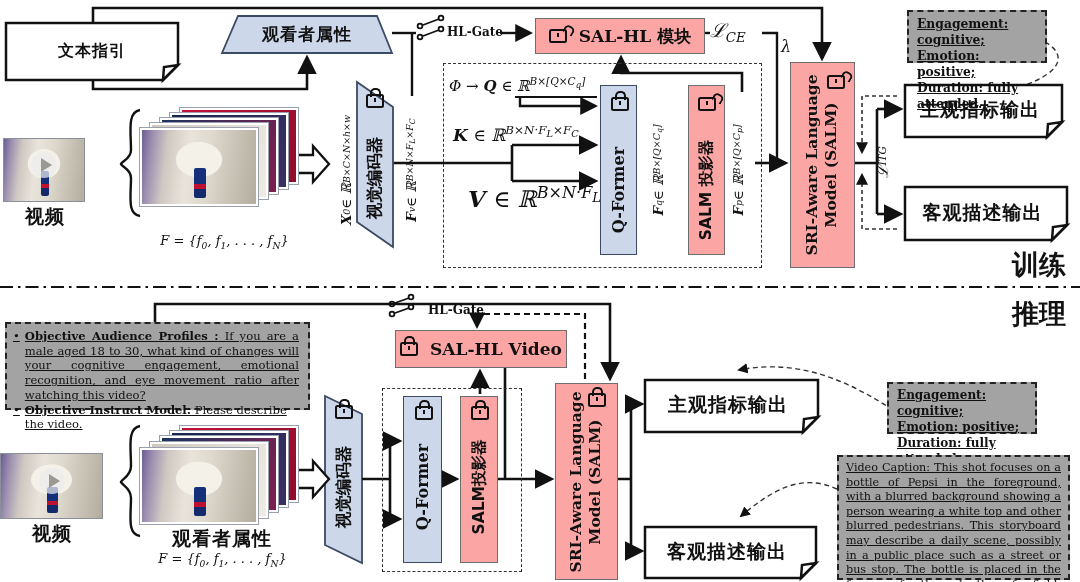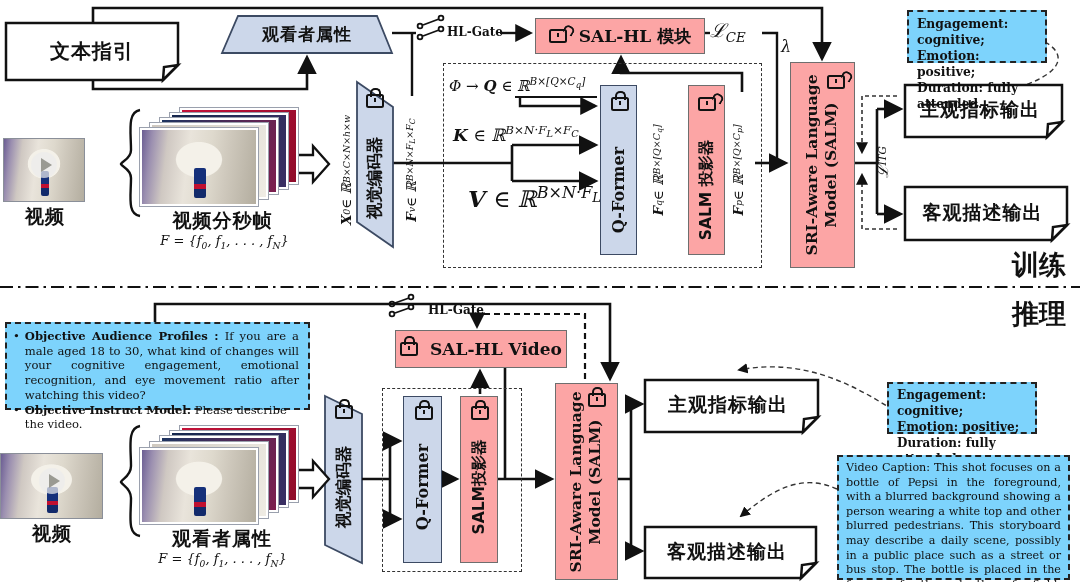--- a/index.html
+++ b/index.html
@@ -3,22 +3,22 @@
 <meta charset="utf-8">
 <style>
   html,body{margin:0;padding:0;background:#fff;}
   #stage{position:relative;width:1080px;height:582px;background:#fff;overflow:hidden;
          font-family:"DejaVu Sans",sans-serif;color:#111;}
   .abs{position:absolute;}
   .box{position:absolute;box-sizing:border-box;}
   .blue{background:#ccd7ea;border:1.6px solid #3c4a63;}
   .pink{background:#fca5a5;border:1.6px solid #6e6e6e;}
   .dashedbox{border:1.7px dashed #333;background:transparent;}
-  .graybox{background:#7dd3fc;border:2px dashed #222;box-sizing:border-box;
-           font-family:"DejaVu Serif",serif;}
+  .graybox{background:#a3a3a3;border:2px dashed #222;box-sizing:border-box;
+           font-family:"DejaVu Serif",serif;text-decoration:underline;}
   .doclabel{position:absolute;display:flex;align-items:center;justify-content:center;
             font-weight:600;letter-spacing:1px;}
   .rot{position:absolute;display:flex;align-items:center;justify-content:center;
        transform:rotate(-90deg);white-space:nowrap;}
   .cjk{font-weight:600;}
   .serifb{font-family:"DejaVu Serif",serif;font-weight:700;}
   .math{font-family:"DejaVu Serif",serif;font-style:italic;}
   .math .mb{font-weight:bold;}
   .math sup,.math sub{font-size:70%;font-style:italic;}
   .math sup sub,.math sub sub{font-size:82%;}
@@ -148,24 +148,23 @@
 
   <div class="abs" style="left:140px;top:108px;width:160px;height:100px;">
     <div class="frame" style="left:40px;top:0;width:118px;height:76px;background:linear-gradient(120deg,#c4123a,#8f0c2b);"></div>
     <div class="frame" style="left:30px;top:5px;width:118px;height:76px;background:linear-gradient(110deg,#14264d,#3a2f63);"></div>
     <div class="frame" style="left:20px;top:10px;width:118px;height:76px;background:linear-gradient(110deg,#1d3460,#7d1f4e);"></div>
     <div class="frame" style="left:10px;top:15px;width:118px;height:76px;background:linear-gradient(110deg,#cfc9c0,#efece4);"></div>
     <div class="photo frame" style="left:0;top:20px;width:118px;height:78px;">
       <div class="bottle"></div>
     </div>
   </div>
-  <div class="doclabel cjk" style="left:155px;top:209px;width:135px;height:24px;font-size:19px;">视频分秒帧</div>
   <div class="abs math" style="left:152px;top:233px;width:145px;text-align:center;font-size:13px;"><span>F = {f</span><sub>0</sub><span>, f</span><sub>1</sub><span>, . . . , f</span><sub>N</sub><span>}</span></div>
 
-  <div class="doclabel cjk" style="left:6px;top:30px;width:172px;height:42px;font-size:20px;">文本指引</div>
+  <div class="doclabel cjk" style="left:6px;top:30px;width:172px;height:42px;font-size:16px;">文本指引</div>
 
   <div class="doclabel cjk" style="left:232px;top:20px;width:150px;height:29px;font-size:17px;">观看者属性</div>
 
   <div class="abs serifb" style="left:447px;top:25px;font-size:12px;">HL-Gate</div>
 
   <div class="box pink" style="left:535px;top:18px;width:170px;height:36px;display:flex;align-items:center;justify-content:center;gap:12px;">
     <span class="lock open inline"></span>
     <span class="serifb" style="font-size:17px;">SAL-HL 模块</span>
   </div>
 

